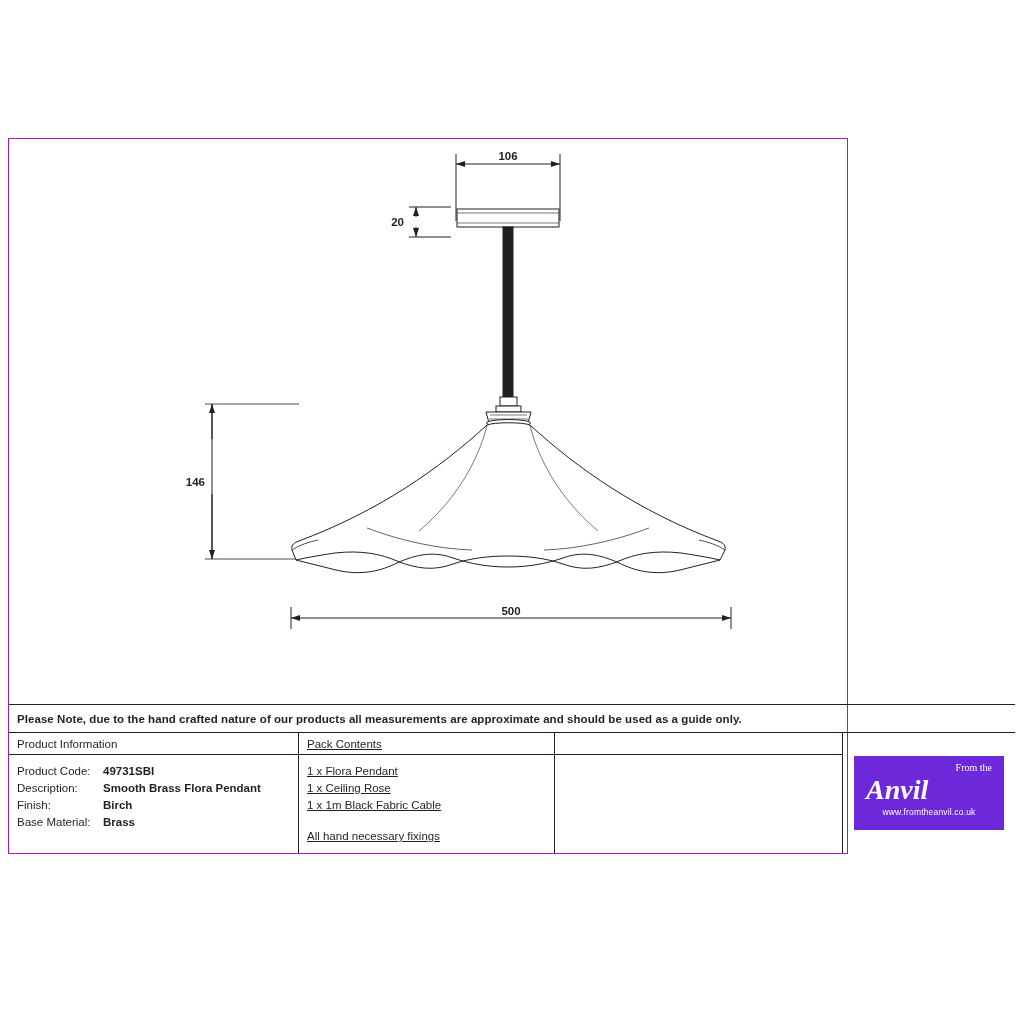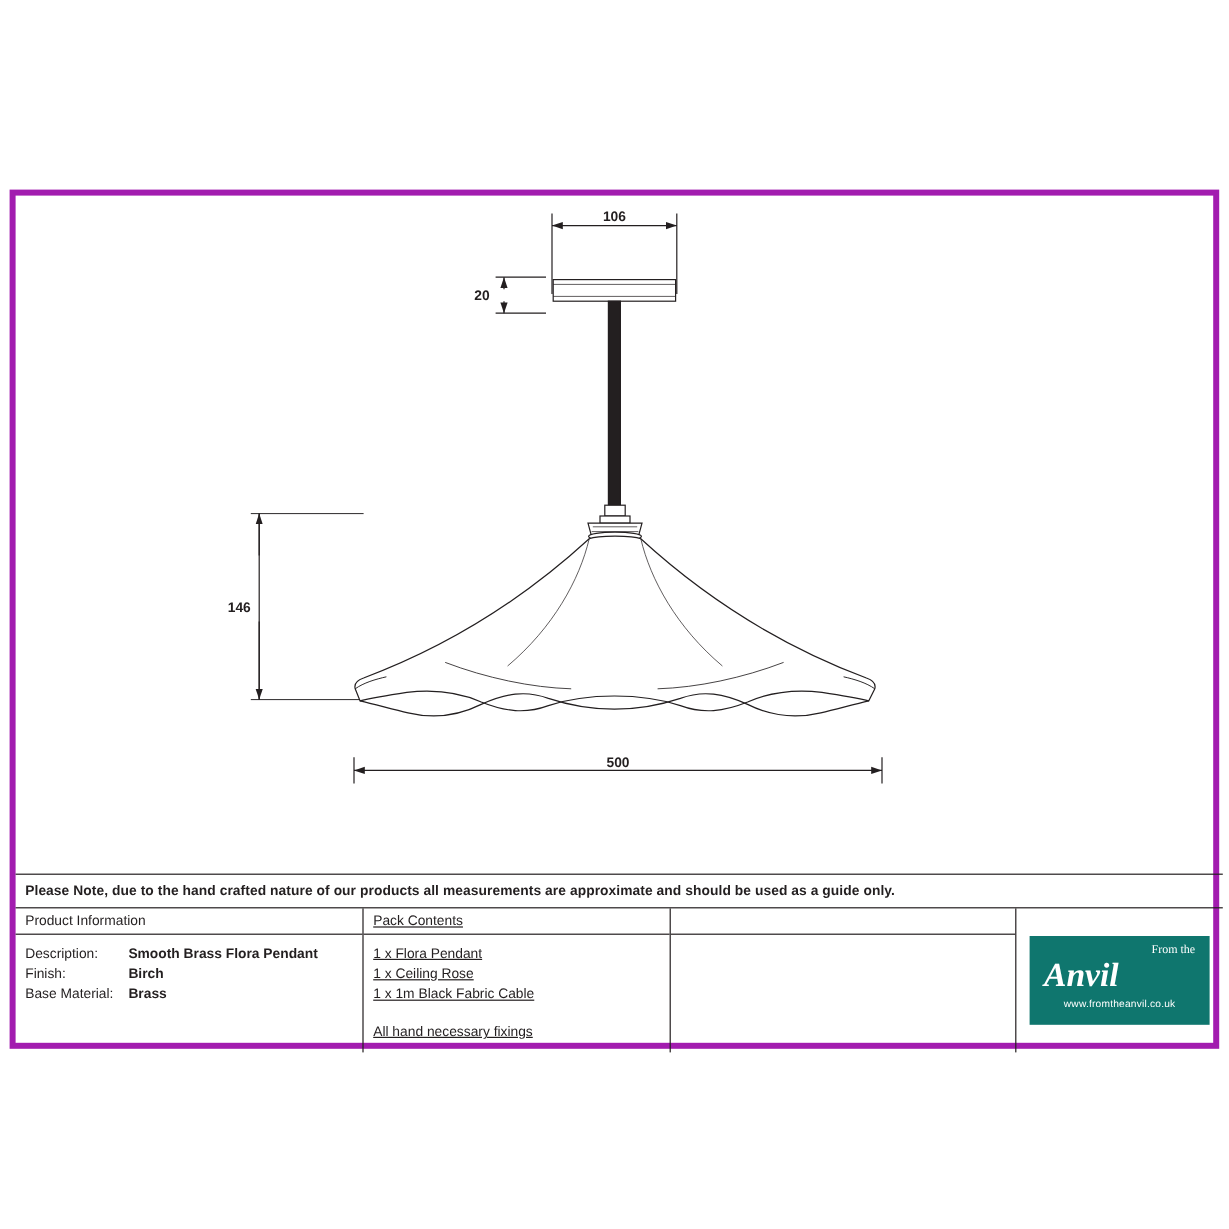--- a/index.html
+++ b/index.html
@@ -11,24 +11,24 @@
     width: 1024px;
     height: 1024px;
     font-family: "Liberation Sans", sans-serif;
     color: #231f20;
     position: relative;
     overflow: hidden;
   }
   .sheet {
     position: absolute;
     left: 8px;
-    top: 158px;
-    width: 1008px;
+    top: 138px;
+    width: 840px;
     height: 716px;
-    border: 5px solid #a21caf;
+    border: 1px solid #a21caf;
     box-sizing: border-box;
   }
   
   .drawing {
     position: absolute;
     left: 0;
     top: 0;
     width: 1006px;
     height: 565px;
   }
@@ -101,21 +101,21 @@
     position: absolute;
     left: 0; top: 0;
     width: 100%; height: 100%;
     display: flex;
     align-items: center;
     justify-content: center;
   }
   .logo-box {
     width: 150px;
     height: 74px;
-    background: #0f766e;
+    background: #6d28d9;
     position: relative;
     display: flex;
     flex-direction: column;
     justify-content: center;
   }
   .logo-from {
     position: absolute;
     right: 12px;
     top: 7px;
     color: #ffffff;
@@ -263,20 +263,24 @@
   <div class="note-row">
     <span class="note-text">Please Note, due to the hand crafted nature of our products all measurements are approximate and should be used as a guide only.</span>
   </div>
 
   <div class="info-table">
 
     <div class="col col-product">
       <div class="col-head">Product Information</div>
       <div class="col-body">
         <div class="spec-row">
+          <span class="spec-label">Product Code:</span>
+          <span class="spec-value">49731SBI</span>
+        </div>
+        <div class="spec-row">
           <span class="spec-label">Description:</span>
           <span class="spec-value">Smooth Brass Flora Pendant</span>
         </div>
         <div class="spec-row">
           <span class="spec-label">Finish:</span>
           <span class="spec-value">Birch</span>
         </div>
         <div class="spec-row">
           <span class="spec-label">Base Material:</span>
           <span class="spec-value">Brass</span>

